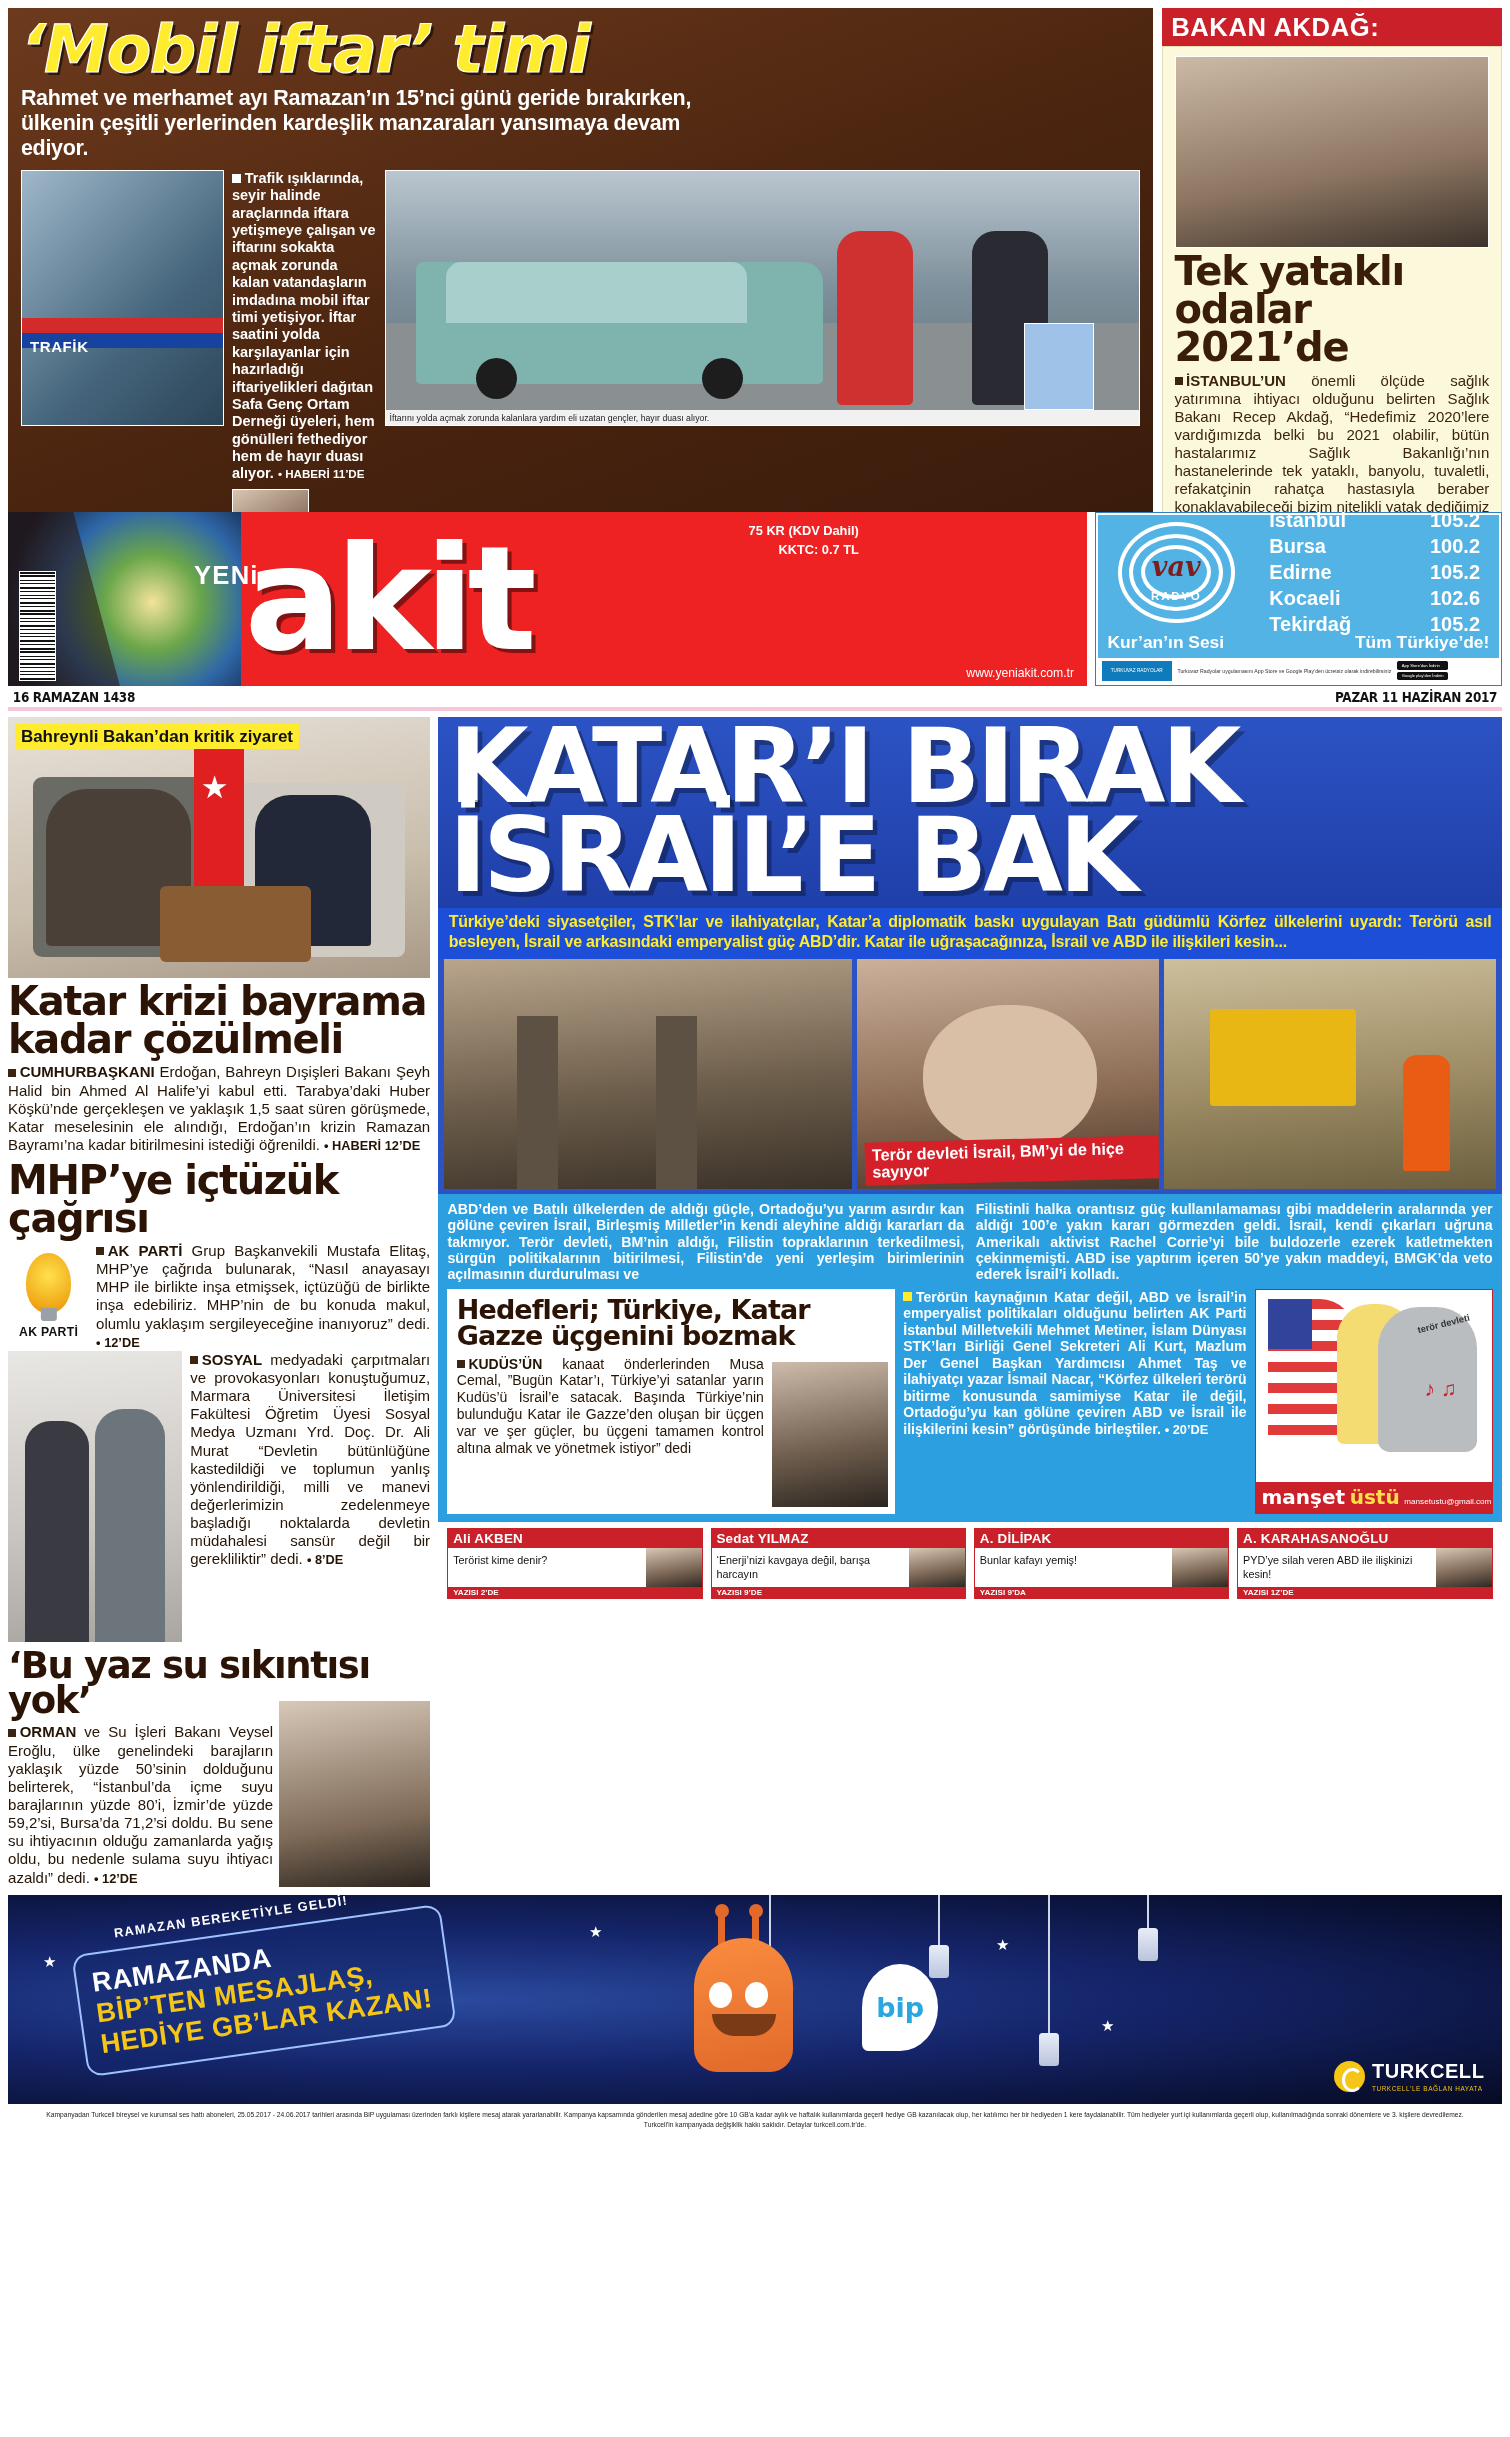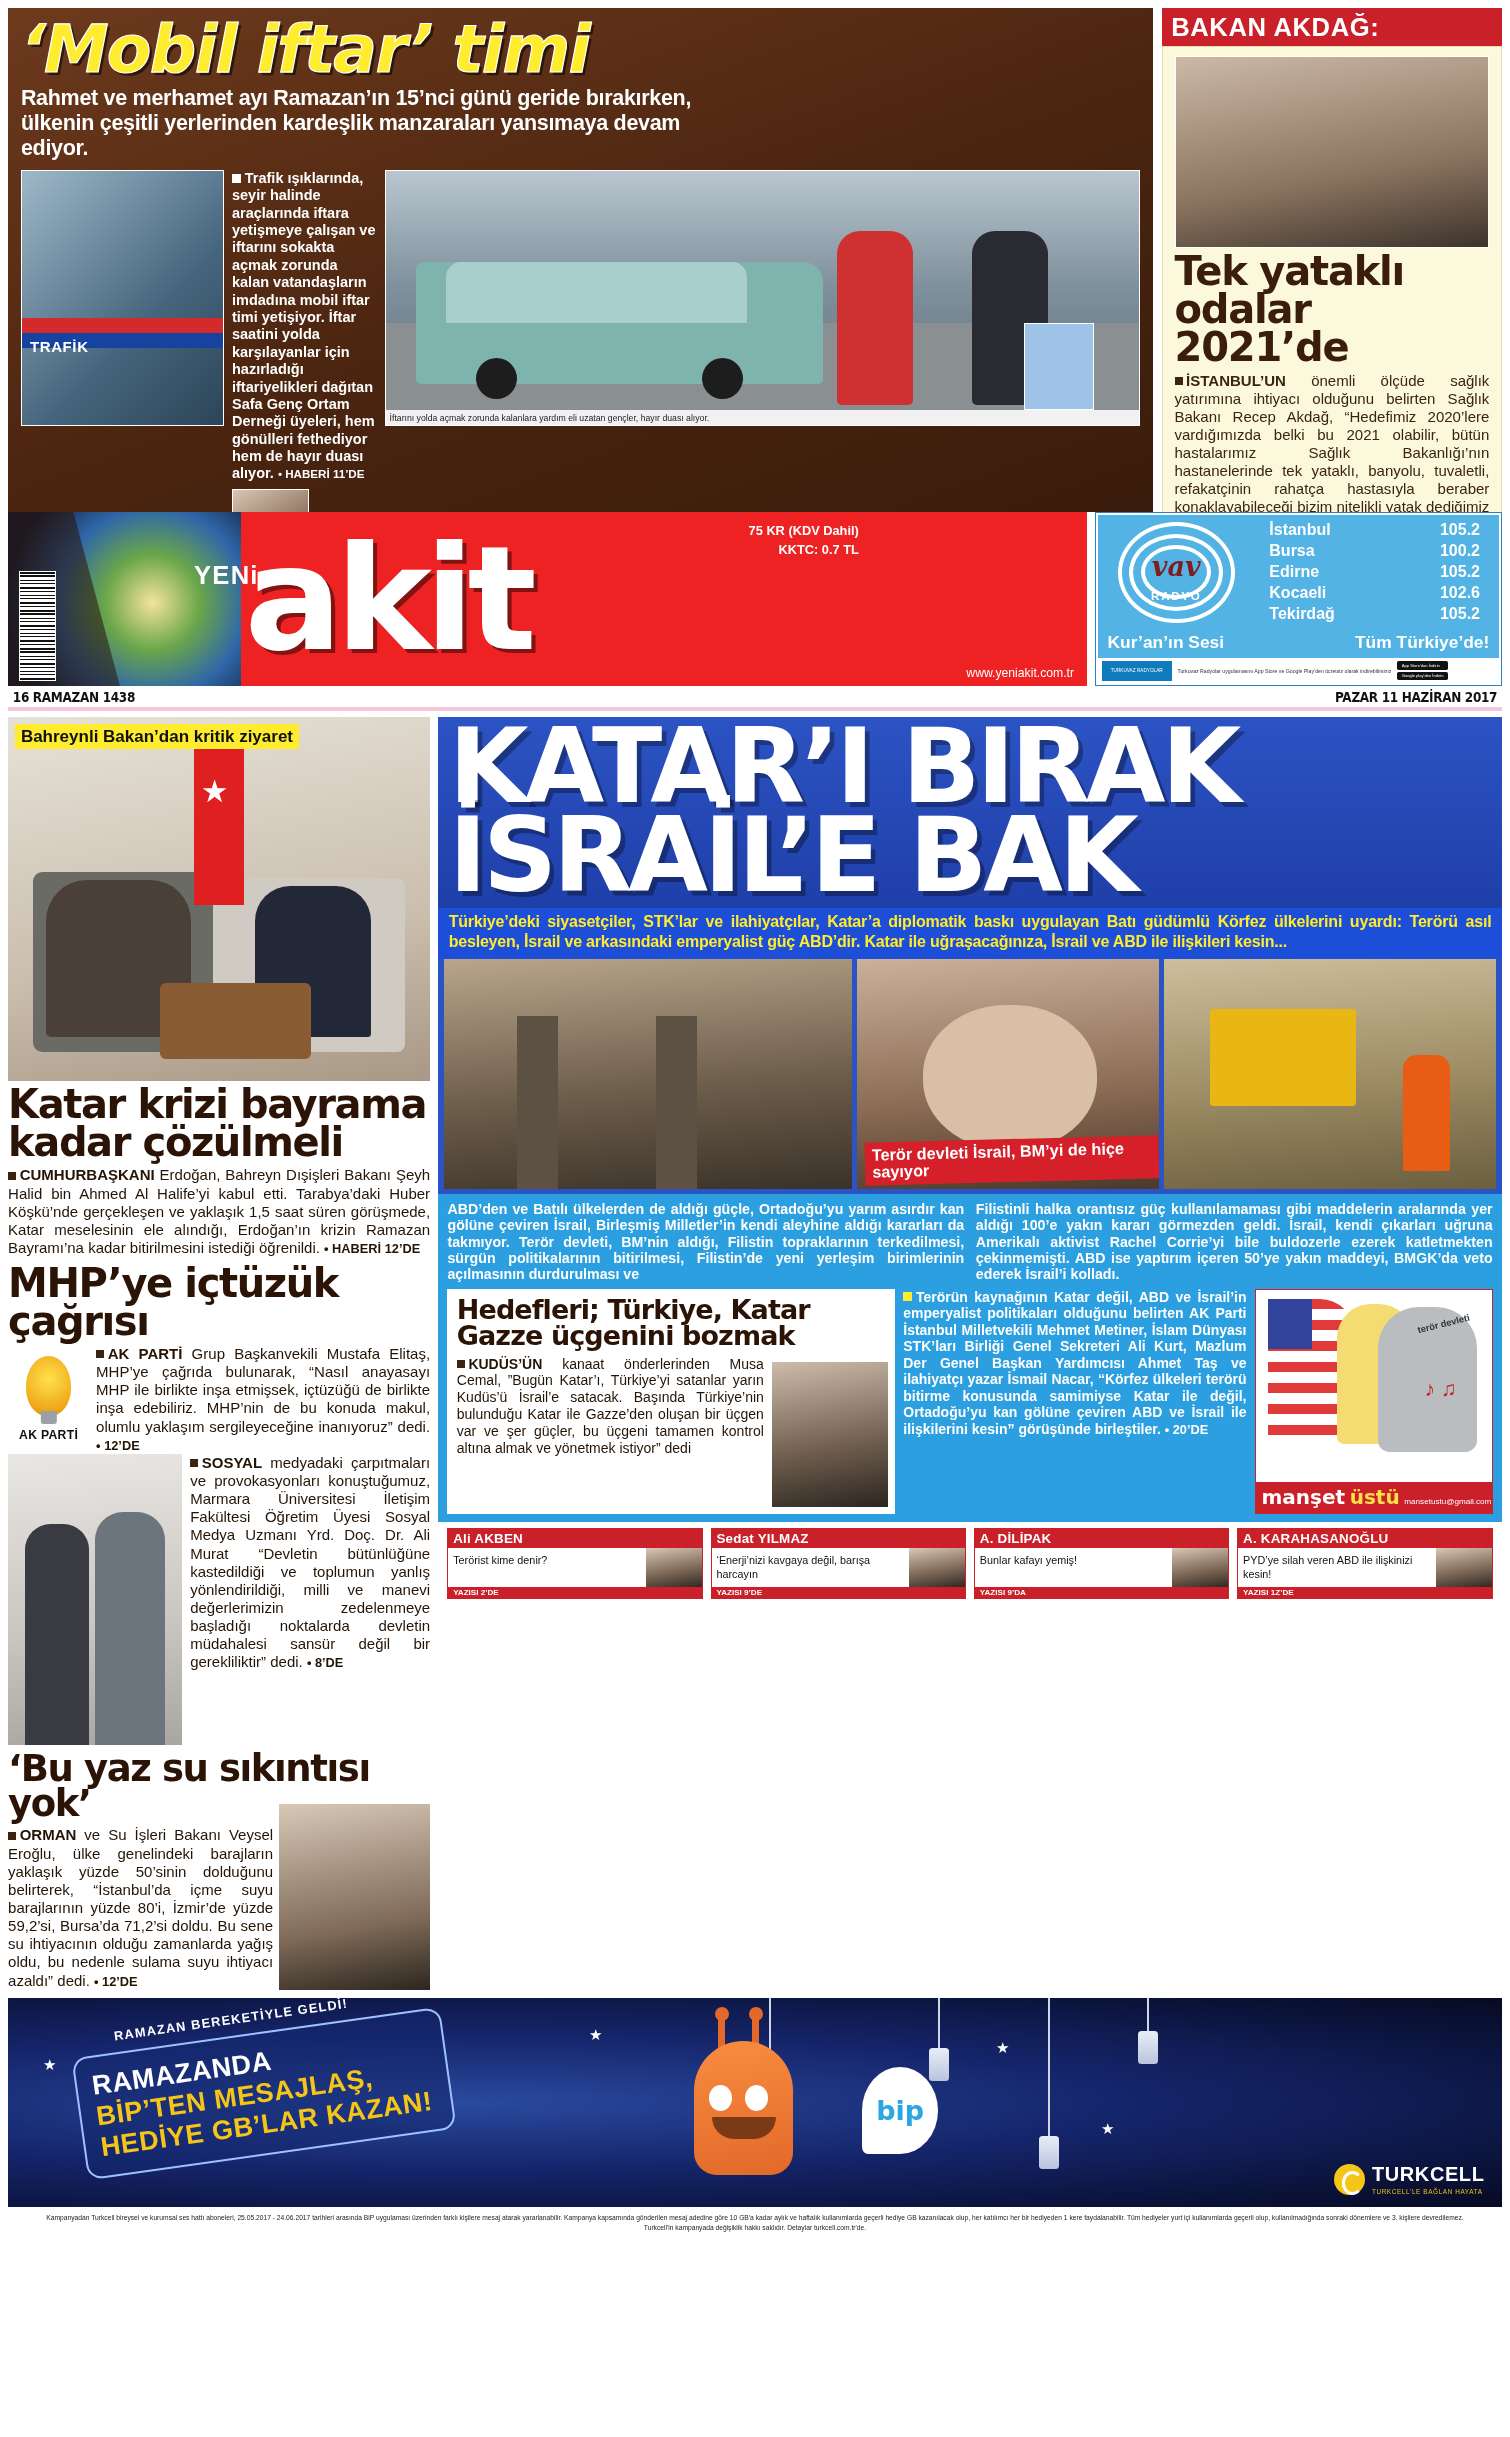--- a/index.html
+++ b/index.html
@@ -105,39 +105,39 @@
   .radio-block { width:407px; background:#fff; border:1.7px solid #2c7fc4; padding:2.3px; }
   .radio-inner { background:#52b3e4; height:114px; display:flex; align-items:center; padding:5.8px 8.1px; position:relative;}
   .vav-logo { width:140px; height:105px; position:relative; flex:none; }
   .vav-logo .ring { position:absolute; border:4.1px solid #fff; border-radius:50%; }
   .vav-logo .r1{inset:2.3px 11.6px 2.3px 11.6px;}
   .vav-logo .r2{inset:14px 23px 14px 23px;}
   .vav-logo .r3{inset:25.6px 35px 25.6px 35px;}
   .vav-logo .vw{position:absolute;left:50%;top:44%;transform:translate(-50%,-50%);color:#7f1d1d;font-style:italic;font-weight:bold;font-size:27px;font-family:"DejaVu Serif",serif;}
   .vav-logo .rd{position:absolute;left:50%;top:66%;transform:translateX(-50%);color:#fff;font-weight:bold;font-size:11.6px;letter-spacing:1.7px;}
   .freq-list { flex:1; }
-  .freq-row { display:flex; justify-content:space-between; color:#fff; font-weight:bold; font-size:16px; line-height:1.3; padding:0 10.5px 0 23px;}
+  .freq-row { display:flex; justify-content:space-between; color:#fff; font-weight:bold; font-size:20px; line-height:1.3; padding:0 10.5px 0 23px;}
   .radio-foot { display:flex; justify-content:space-between; align-items:center; background:#52b3e4; color:#fff; font-weight:bold; font-size:17.4px; padding:2.3px 9.3px 5.8px 9.3px;}
   .radio-legal { display:flex; align-items:center; gap:5.8px; padding:2.3px 3.5px; font-size:5.2px; color:#333; }
   .tk-logo { width:70px;height:20px;background:#0f7bbd;color:#fff;font-size:4.7px;display:flex;align-items:center;justify-content:center;text-align:center;line-height:1.1;}
   .store-badges{display:flex;flex-direction:column;gap:1.7px;}
   .badge{background:#111;color:#fff;font-size:4.1px;padding:1.7px 4.7px;border-radius:1.7px;white-space:nowrap;}
   
   .dateline { display:flex; justify-content:space-between; padding:3.5px 12.8px 2.3px; font-size:13.4px; color:#111; font-weight:bold; font-family:"DejaVu Sans Condensed","Liberation Sans",sans-serif; letter-spacing:-0.3px;}
   .dateline-rule{height:4.1px;background:#f5c7d8;margin:0 8.1px 5.8px;}
   
   .main { display:flex; padding:0 8.1px; gap:8.1px; }
   .left-col { width:422px; }
   .center-col { flex:1; }
   .badge-yellow {
     position:absolute; left:7px; top:7px; background:#ffec2e; color:#111;
     font-weight:bold; font-size:17px; padding:2.9px 5.8px; line-height:1.12; z-index:2;
   }
   .lead-photo {
-    height:364px; position:relative; overflow:hidden; margin-bottom:5.8px;
+    height:261px; position:relative; overflow:hidden; margin-bottom:5.8px;
     background:linear-gradient(170deg,#e6e1d8 0%,#cbbfae 60%,#a89886 100%);
   }
   .lead-photo .flag{position:absolute;left:44%;top:4%;width:50px;height:174px;background:#e02020;}
   .lead-photo .flag:after{content:"★";position:absolute;left:7px;top:42px;color:#fff;font-size:31px;}
   .lead-photo .chair1{position:absolute;left:6%;bottom:8%;width:203px;height:180px;background:#6b6b66;border-radius:9.3px;}
   .lead-photo .chair2{position:absolute;right:6%;bottom:8%;width:192px;height:174px;background:#cfcac2;border-radius:8.1px;}
   .lead-photo .man2{position:absolute;right:14%;bottom:12%;width:116px;height:151px;background:#232838;border-radius:35px 35px 3.5px 3.5px;}
   .lead-photo .man1{position:absolute;left:9%;bottom:12%;width:145px;height:157px;background:#4a4038;border-radius:41px 41px 4.7px 4.7px;}
   .lead-photo .table{position:absolute;left:36%;bottom:6%;width:151px;height:76px;background:#8a5c34;border-radius:5.8px;}
   h2.hl {

